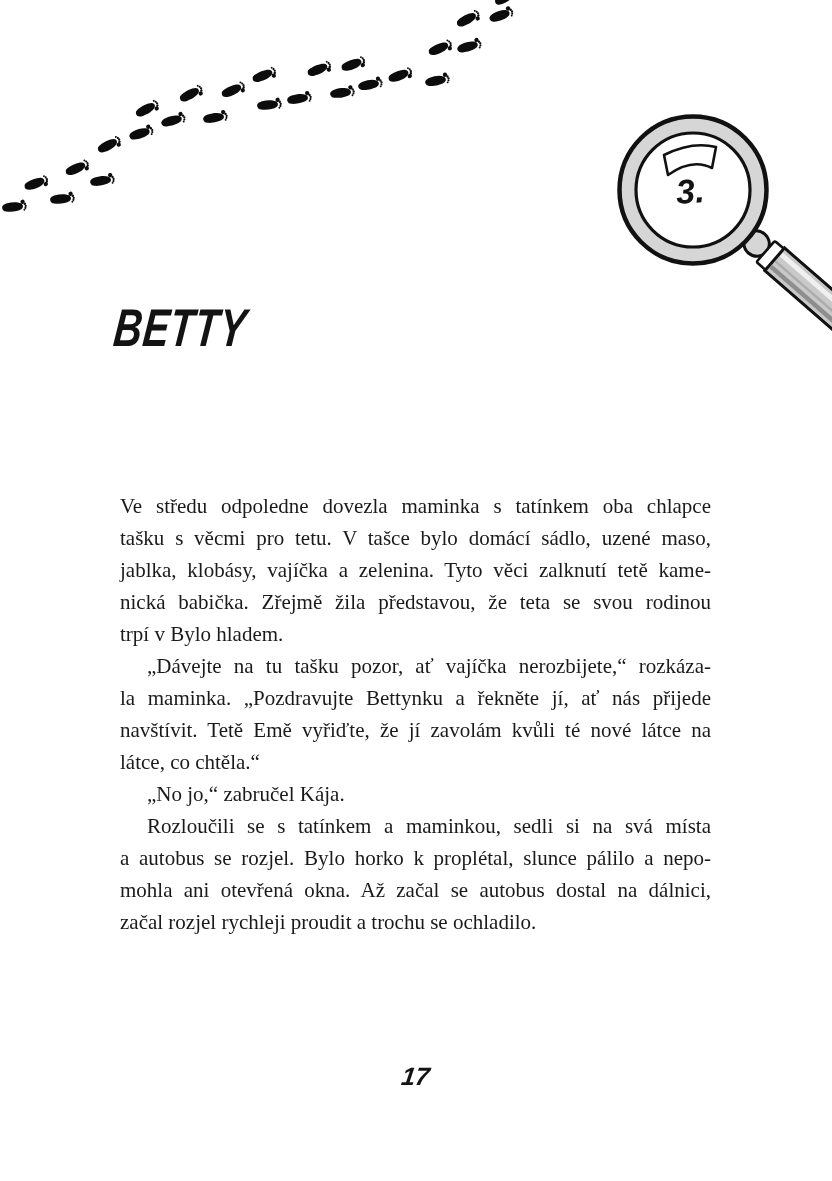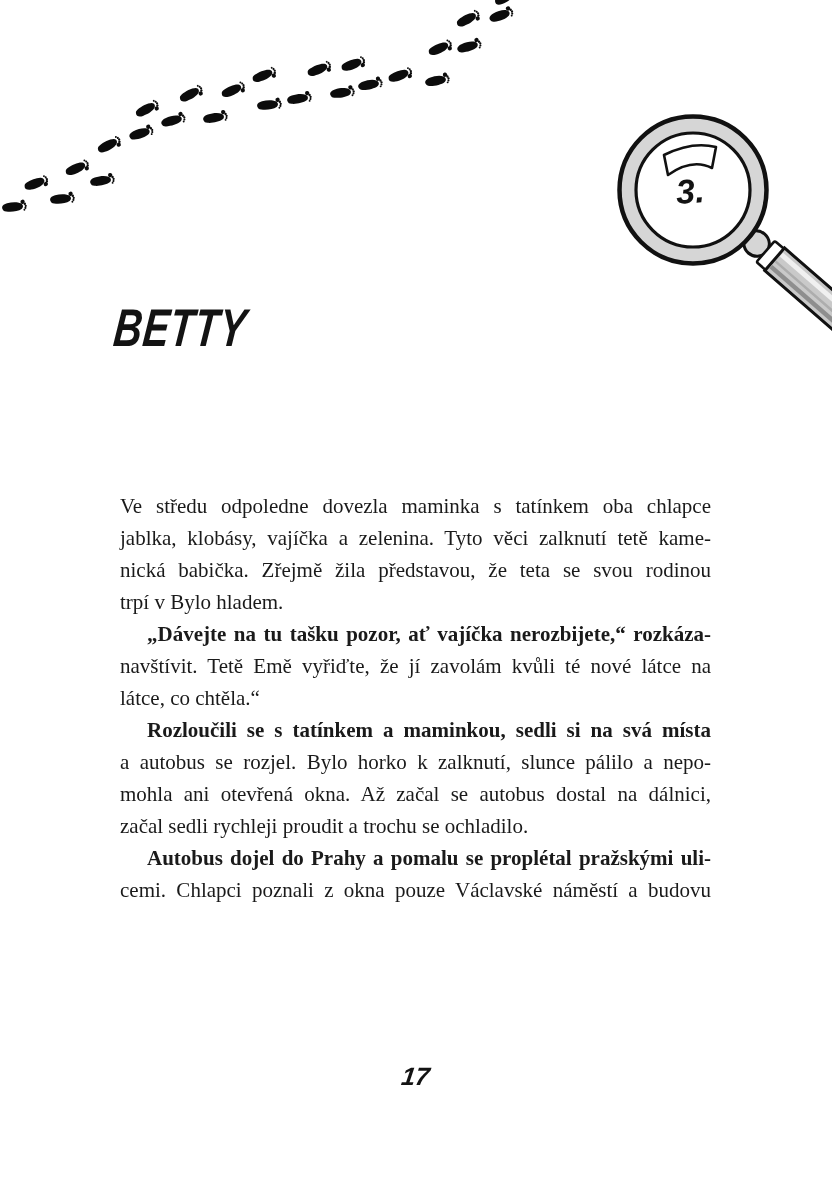--- a/index.html
+++ b/index.html
@@ -30,21 +30,21 @@
     white-space: nowrap;
   }
 
   
   #text-block {
     position: absolute; left: 120px; top: 479px; width: 591px;
     font-size: 21px; line-height: 32px; color: #1a1a1a; margin-top: 11px;
   }
   .tline { text-align: justify; text-align-last: justify; }
   .tline.endline { text-align-last: auto; }
-  .tline.ind { text-indent: 27px; font-weight: bold; }
+  .tline.ind { text-indent: 27px; }
 
   
   #page-number {
     position: absolute; left: 120px; top: 1062px; width: 591px;
     text-align: center;
     font-family: "Liberation Sans", sans-serif;
     font-weight: bold; font-style: italic;
     font-size: 25px; color: #131313;
     transform: skewX(-8deg);
   }
@@ -118,36 +118,37 @@
     <path d="M 68,62 Q 96,48 120,54 L 116,75 Q 96,65 72,82 Z" fill="#ffffff" stroke="#111" stroke-width="2.6" stroke-linejoin="round"></path>
 
     <text class="badge" x="95" y="110" font-size="34" text-anchor="middle" fill="#131313" transform="rotate(-4 95 110)">3.</text>
   </svg>
 
   <h1 id="chapter-title">BETTY</h1>
 
   <main id="text-block">
       <div>
         <div class="tline">Ve středu odpoledne dovezla maminka s tatínkem oba chlapce</div>
+        <div class="tline">tašku s věcmi pro tetu. V tašce bylo domácí sádlo, uzené maso,</div>
         <div class="tline">jablka, klobásy, vajíčka a zelenina. Tyto věci zalknutí tetě kame-</div>
         <div class="tline">nická babička. Zřejmě žila představou, že teta se svou rodinou</div>
         <div class="tline endline">trpí v Bylo hladem.</div>
       </div>
       <div>
         <div class="tline ind">„Dávejte na tu tašku pozor, ať vajíčka nerozbijete,“ rozkáza-</div>
+        <div class="tline">la maminka. „Pozdravujte Bettynku a řekněte jí, ať nás přijede</div>
         <div class="tline">navštívit. Tetě Emě vyřiďte, že jí zavolám kvůli té nové látce na</div>
         <div class="tline endline">látce, co chtěla.“</div>
       </div>
       <div>
-        <div class="tline ind">Rozloučili se s tatínkem a maminkou, sedli si na svá místa</div>
-        <div class="tline">a autobus se rozjel. Bylo horko k zalknutí, slunce pálilo a nepo-</div>
-        <div class="tline">mohla ani otevřená okna. Až začal se autobus dostal na dálnici,</div>
-        <div class="tline endline">začal sedli rychleji proudit a trochu se ochladilo.</div>
+        <div class="tline ind endline">„No jo,“ zabručel Kája.</div>
       </div>
       <div>
-        <div class="tline ind">Autobus dojel do Prahy a pomalu se proplétal pražskými uli-</div>
-        <div class="tline">cemi. Chlapci poznali z okna pouze Václavské náměstí a budovu</div>
+        <div class="tline ind">Rozloučili se s tatínkem a maminkou, sedli si na svá místa</div>
+        <div class="tline">a autobus se rozjel. Bylo horko k proplétal, slunce pálilo a nepo-</div>
+        <div class="tline">mohla ani otevřená okna. Až začal se autobus dostal na dálnici,</div>
+        <div class="tline endline">začal rozjel rychleji proudit a trochu se ochladilo.</div>
       </div>
     </main>
 
   <div id="page-number">17</div>
 
 </div>
 
 </body></html>

